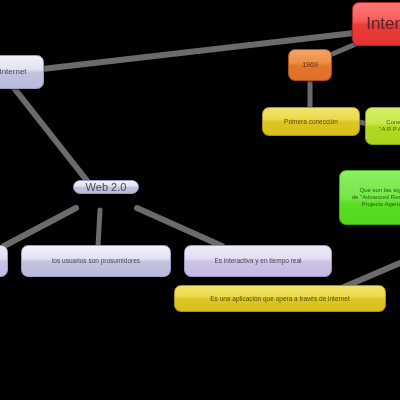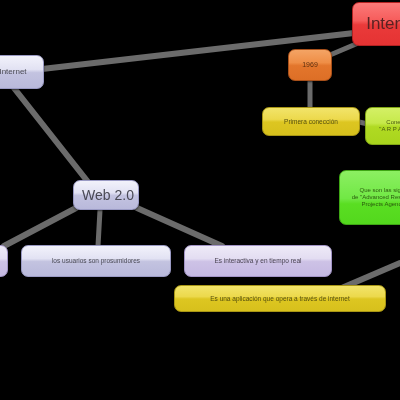--- a/index.html
+++ b/index.html
@@ -110,21 +110,21 @@
       </div>
       <div class="node n-ygreen" style="left: 365px; top: 107px; width: 70px; height: 38px; font-size: 6px;">
         <span class="lbl">Conecta a
 "A R P A N E T"</span>
       </div>
       <div class="node n-green" style="left: 339px; top: 170px; width: 90px; height: 55px; font-size: 6px;">
         <span class="lbl">Que son las siglas
 de "Advanced Research
 Projects Agency"</span>
       </div>
-      <div class="node n-lav" style="left: 73px; top: 180px; width: 66px; height: 30px; font-size: 14px; text-align: right;">
+      <div class="node n-lav" style="left: 73px; top: 180px; width: 66px; height: 14px; font-size: 11px;">
         <span class="lbl">Web 2.0</span>
       </div>
       <div class="node n-purple" style="left: -16px; top: 245px; width: 24px; height: 32px; font-size: 6px;">
         <span class="lbl"></span>
       </div>
       <div class="node n-lav" style="left: 21px; top: 245px; width: 150px; height: 32px; font-size: 6.5px;">
         <span class="lbl">los usuarios son prosumidores</span>
       </div>
       <div class="node n-purple" style="left: 184px; top: 245px; width: 148px; height: 32px; font-size: 6.5px;">
         <span class="lbl">Es interactiva y en tiempo real</span>

